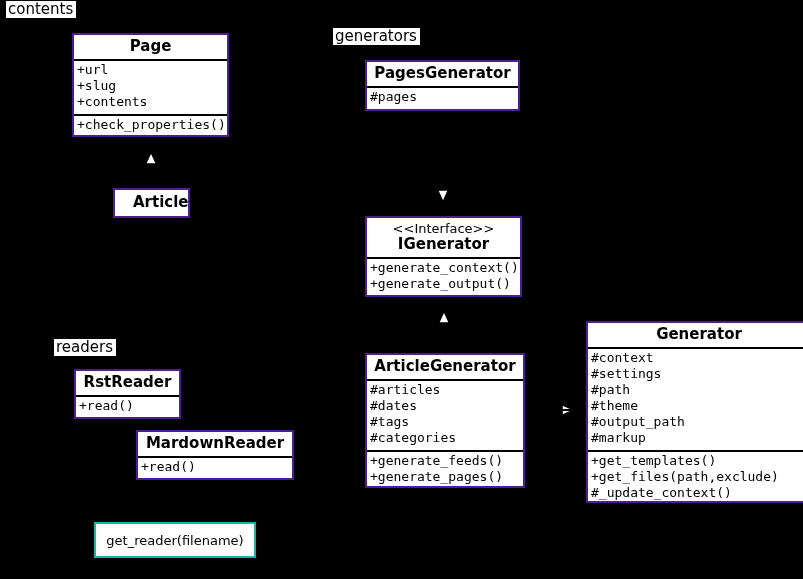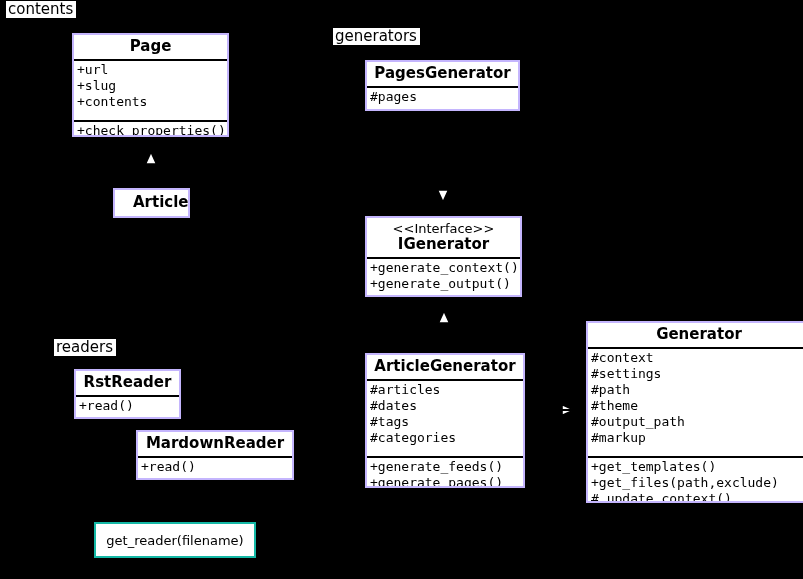--- a/index.html
+++ b/index.html
@@ -41,21 +41,21 @@
     color: #000;
     background: #ffffff;
     padding: 0 3px 0 2px;
     white-space: nowrap;
     line-height: 17px;
   }
   
   .uml-class {
     position: absolute;
     box-sizing: border-box;
-    border: 2px solid #c4b5fd;
+    border: 2px solid #4c1d95;
     background: #ffffff;
     overflow: hidden;
   }
   .uml-name {
     font-family: "DejaVu Sans", sans-serif;
     font-weight: bold;
     font-size: 15px;
     text-align: center;
     color: #000;
     padding: 3px 6px 4px 6px;
@@ -72,21 +72,21 @@
     line-height: 15px;
     white-space: nowrap;
   }
   .uml-sep {
     border-top: 2px solid #000;
     height: 0;
     font-size: 0;
     line-height: 0;
   }
   .uml-compartment {
-    padding: 1px 0 10px 0;
+    padding: 1px 0 4px 0;
   }
   .uml-member {
     font-family: "DejaVu Sans Mono", monospace;
     font-size: 13px;
     color: #000;
     line-height: 16px;
     padding: 0 2px 0 3px;
     white-space: nowrap;
   }
   

